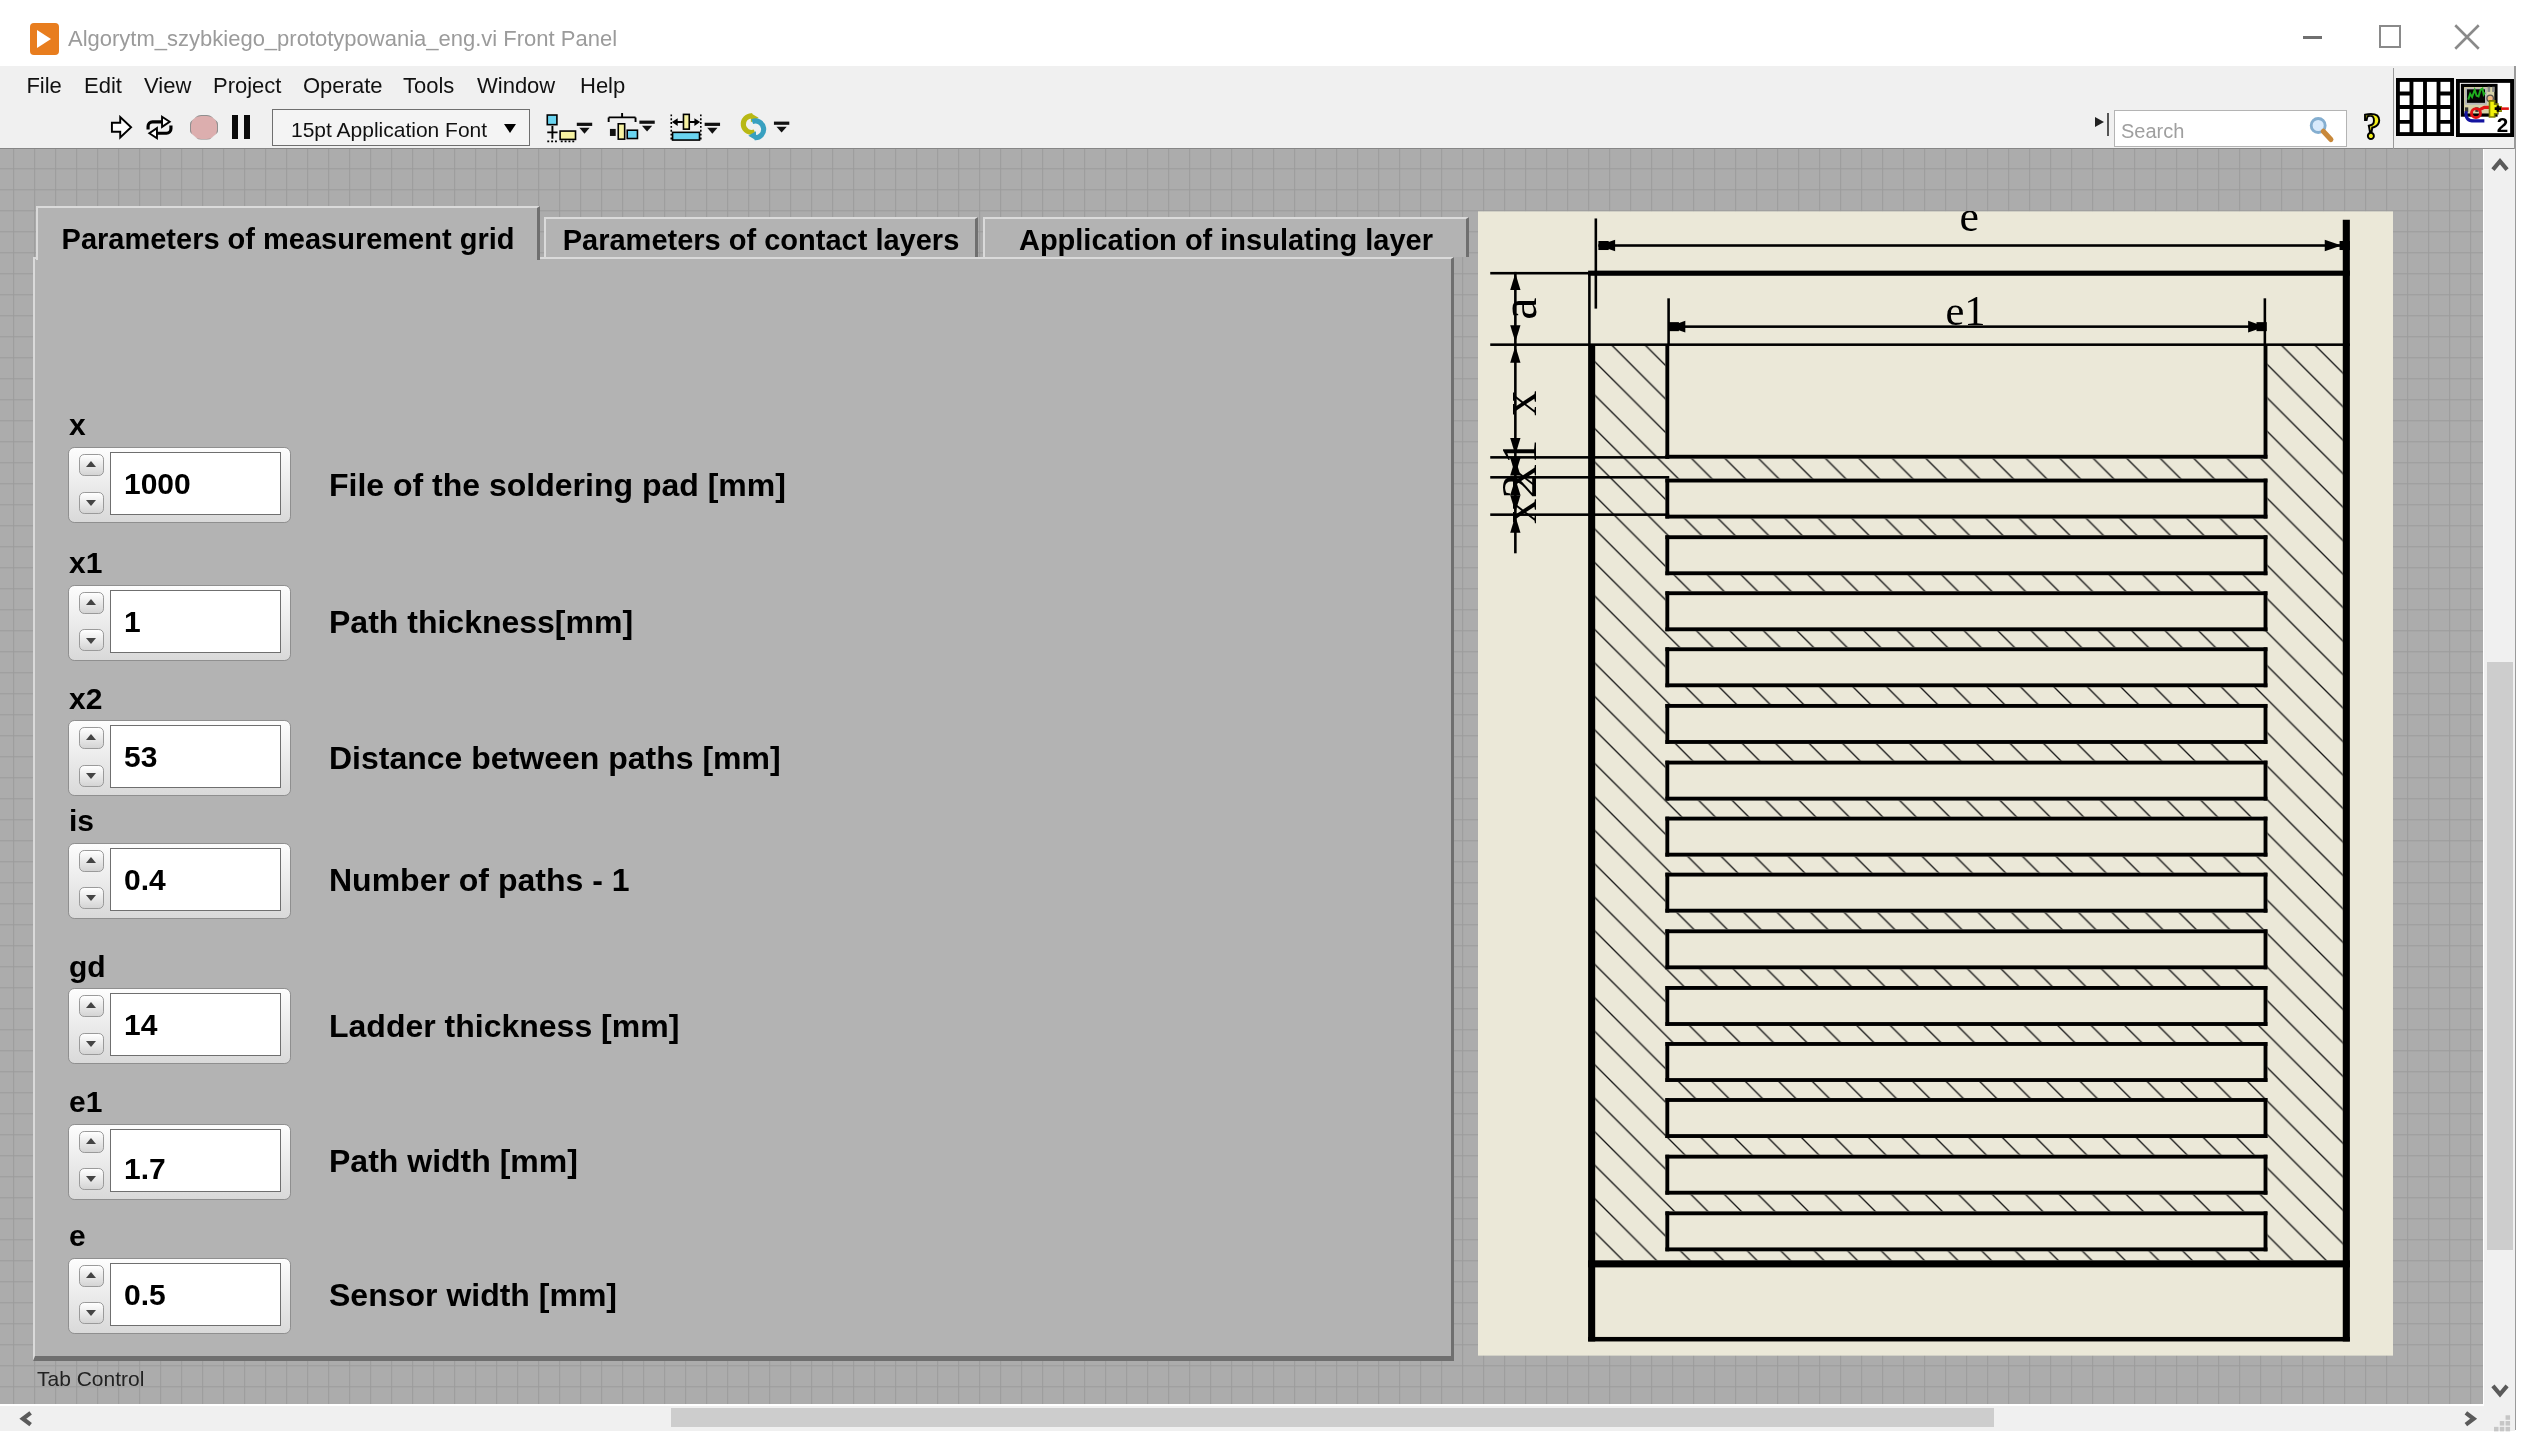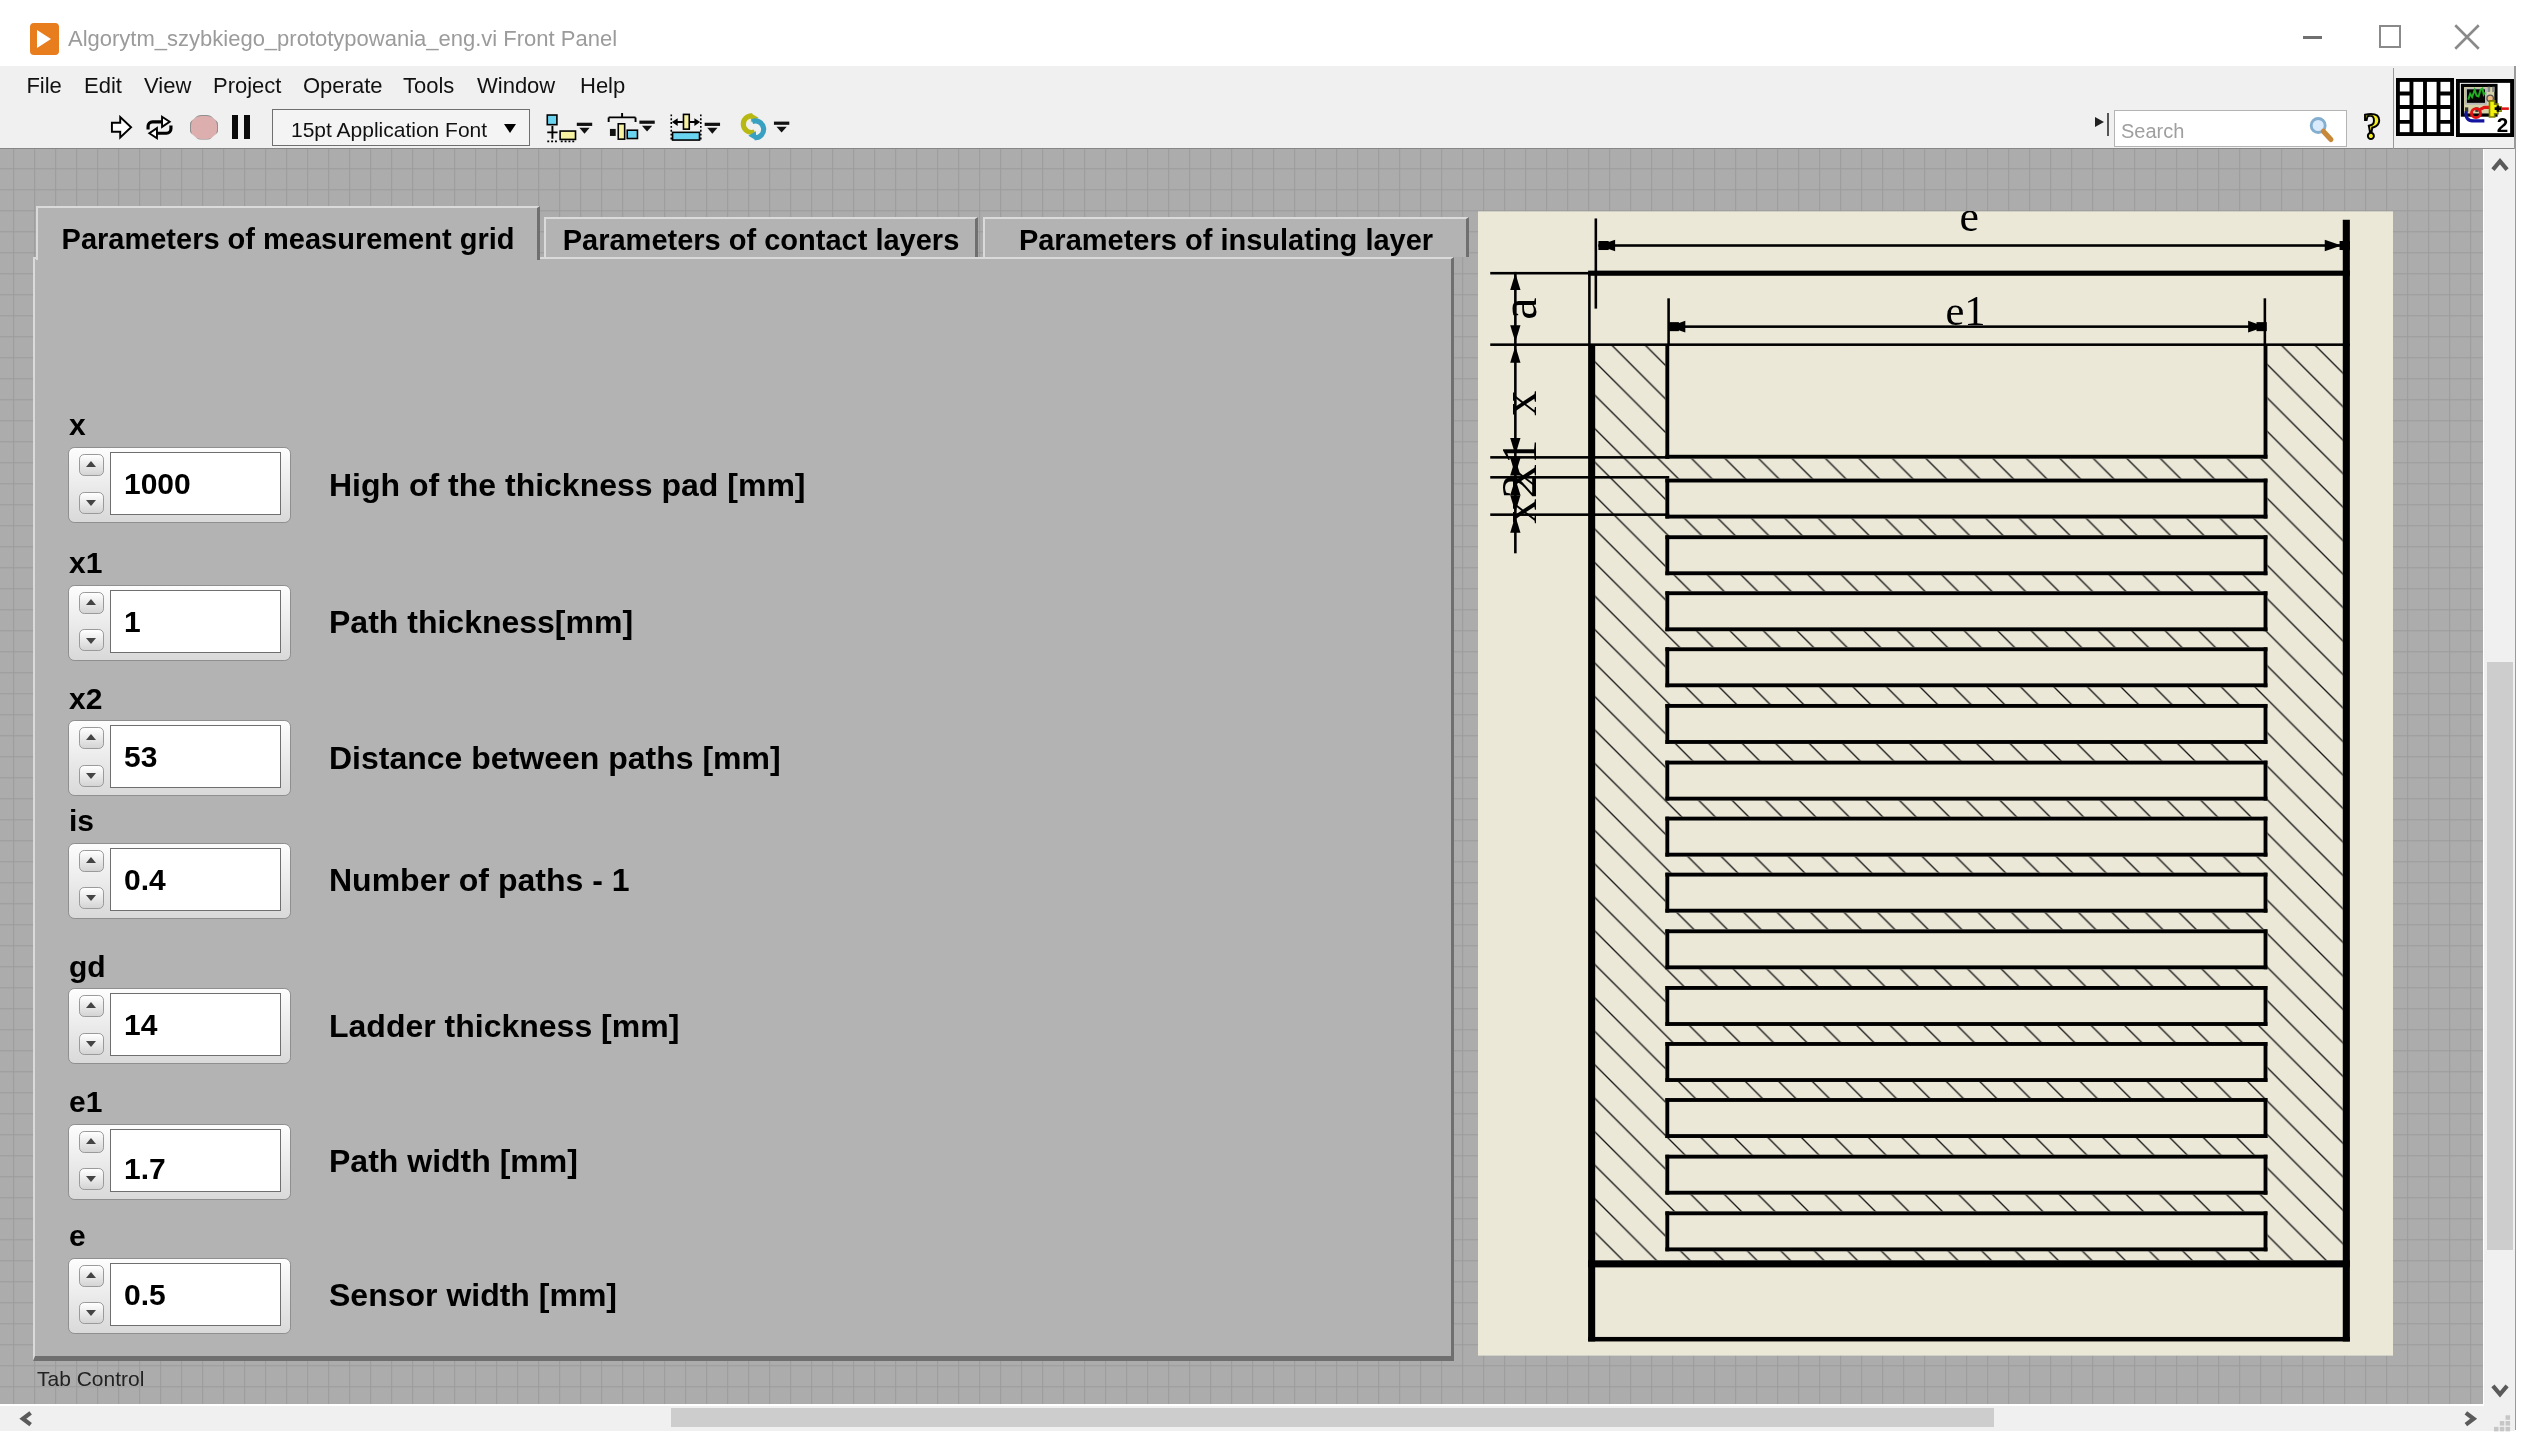--- a/index.html
+++ b/index.html
@@ -138,32 +138,32 @@
 <div class="abs" style="left:0;top:149px;width:2483px;height:1255px;background-color:#acacac;
  background-image:linear-gradient(to right,#9b9b9b 1.3px,transparent 1.3px),linear-gradient(to bottom,#9b9b9b 1.3px,transparent 1.3px);
  background-size:21px 21px;background-position:13.2px 19.3px;"></div>
 
 <div class="abs" style="left:33px;top:257px;width:1421px;height:1104px;background:#b3b3b3;
  border-top:2.6px solid #dadada;border-left:2.6px solid #dadada;border-right:3.9px solid #6f6f6f;border-bottom:5.8px solid #6f6f6f;"></div>
 
 <div class="abs" style="left:544px;top:217px;width:434px;height:40px;background:#b3b3b3;border-top:2.6px solid #dadada;border-left:2.6px solid #dadada;border-right:3.2px solid #6f6f6f;"></div>
 <div class="abs" style="left:544px;top:217px;width:434px;height:40px;font-weight:bold;font-size:29px;color:#000;text-align:center;line-height:46px;">Parameters of contact layers</div>
 <div class="abs" style="left:983px;top:217px;width:486px;height:40px;background:#b3b3b3;border-top:2.6px solid #dadada;border-left:2.6px solid #dadada;border-right:3.2px solid #6f6f6f;"></div>
-<div class="abs" style="left:983px;top:217px;width:486px;height:40px;font-weight:bold;font-size:29px;color:#000;text-align:center;line-height:46px;">Parameters of insulating layer</div>
+<div class="abs" style="left:983px;top:217px;width:486px;height:40px;font-weight:bold;font-size:29px;color:#000;text-align:center;line-height:46px;">Application of insulating layer</div>
 <div class="abs" style="left:36px;top:206px;width:504px;height:54px;background:#b3b3b3;border-top:2.6px solid #dadada;border-left:2.6px solid #dadada;border-right:3.2px solid #6f6f6f;"></div>
 <div class="abs" style="left:36px;top:206px;width:504px;height:52px;font-weight:bold;font-size:29px;color:#000;text-align:center;line-height:67px;">Parameters of measurement grid</div>
 <div class="abs" style="left:69px;top:408px;font-weight:bold;font-size:30px;color:#000;">x</div>
 <div class="abs" style="left:68px;top:447px;width:223px;height:76px;background:linear-gradient(#fdfdfd,#d9d9d9);border:1.9px solid #8f8f8f;border-radius:6.4px;"></div>
 <div class="abs" style="left:79px;top:454px;width:24.5px;height:22px;background:linear-gradient(#ffffff,#d4d4d4);border:1.3px solid #9a9a9a;border-radius:5.2px;"></div>
 <div class="abs" style="left:86px;top:461px;width:0;height:0;border-bottom:6.4px solid #444;border-left:5.2px solid transparent;border-right:5.2px solid transparent;"></div>
 <div class="abs" style="left:79px;top:492px;width:24.5px;height:22px;background:linear-gradient(#ffffff,#d4d4d4);border:1.3px solid #9a9a9a;border-radius:5.2px;"></div>
 <div class="abs" style="left:86px;top:500px;width:0;height:0;border-top:6.4px solid #444;border-left:5.2px solid transparent;border-right:5.2px solid transparent;"></div>
 <div class="abs" style="left:110px;top:452px;width:171px;height:63px;background:#fff;border:1.9px solid #6f6f6f;"></div>
 <div class="abs" style="left:124px;top:452px;height:63px;display:flex;align-items:center;font-weight:bold;font-size:30px;color:#000;">1000</div>
-<div class="abs" style="left:329px;top:454px;height:63px;display:flex;align-items:center;font-weight:bold;font-size:32px;color:#000;white-space:nowrap;">High of the thickness pad [mm]</div>
+<div class="abs" style="left:329px;top:454px;height:63px;display:flex;align-items:center;font-weight:bold;font-size:32px;color:#000;white-space:nowrap;">File of the soldering pad [mm]</div>
 <div class="abs" style="left:69px;top:546px;font-weight:bold;font-size:30px;color:#000;">x1</div>
 <div class="abs" style="left:68px;top:585px;width:223px;height:76px;background:linear-gradient(#fdfdfd,#d9d9d9);border:1.9px solid #8f8f8f;border-radius:6.4px;"></div>
 <div class="abs" style="left:79px;top:592px;width:24.5px;height:22px;background:linear-gradient(#ffffff,#d4d4d4);border:1.3px solid #9a9a9a;border-radius:5.2px;"></div>
 <div class="abs" style="left:86px;top:599px;width:0;height:0;border-bottom:6.4px solid #444;border-left:5.2px solid transparent;border-right:5.2px solid transparent;"></div>
 <div class="abs" style="left:79px;top:629px;width:24.5px;height:22px;background:linear-gradient(#ffffff,#d4d4d4);border:1.3px solid #9a9a9a;border-radius:5.2px;"></div>
 <div class="abs" style="left:86px;top:638px;width:0;height:0;border-top:6.4px solid #444;border-left:5.2px solid transparent;border-right:5.2px solid transparent;"></div>
 <div class="abs" style="left:110px;top:590px;width:171px;height:63px;background:#fff;border:1.9px solid #6f6f6f;"></div>
 <div class="abs" style="left:124px;top:590px;height:63px;display:flex;align-items:center;font-weight:bold;font-size:30px;color:#000;">1</div>
 <div class="abs" style="left:329px;top:591px;height:63px;display:flex;align-items:center;font-weight:bold;font-size:32px;color:#000;white-space:nowrap;">Path thickness[mm]</div>
 <div class="abs" style="left:69px;top:682px;font-weight:bold;font-size:30px;color:#000;">x2</div>

